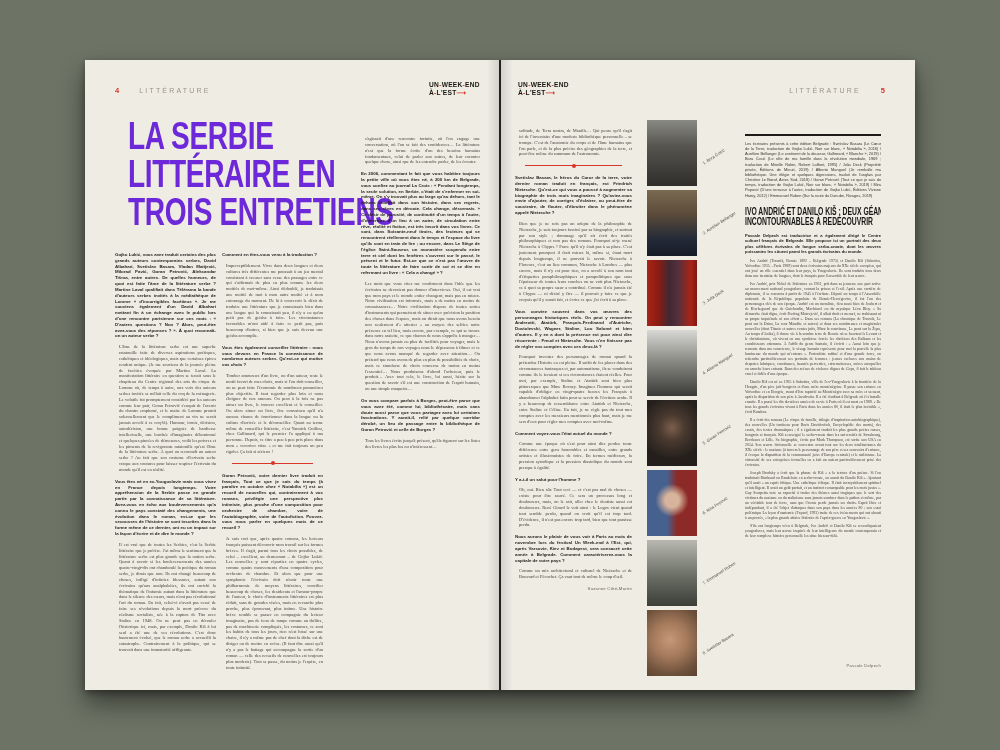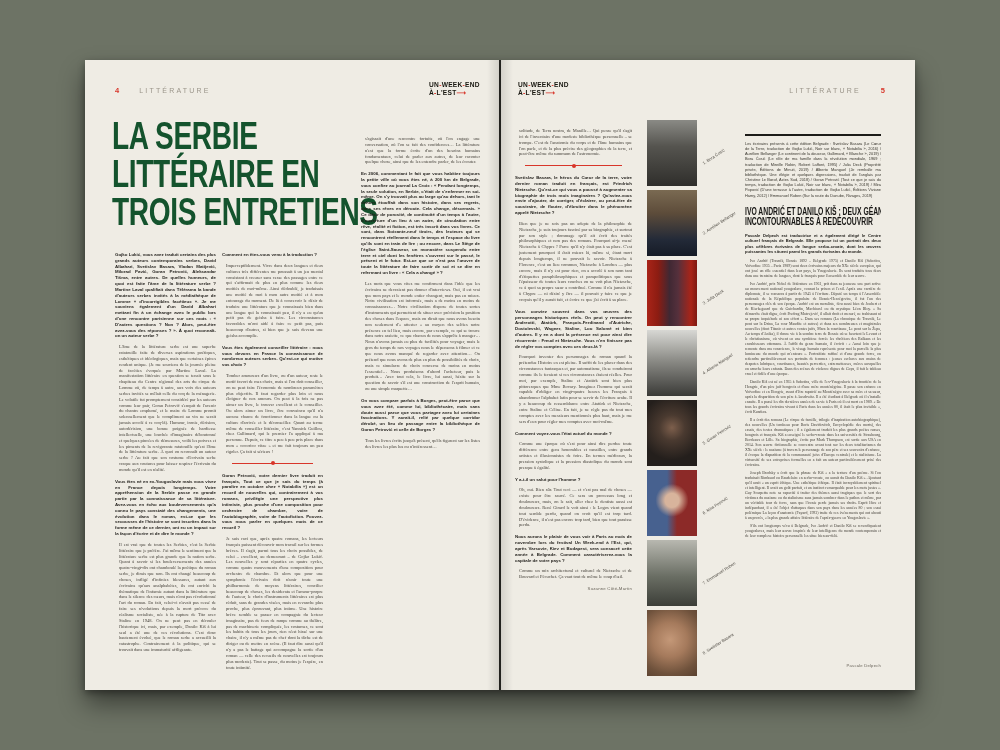--- a/index.html
+++ b/index.html
@@ -26,21 +26,21 @@
   .hdr-left .num{margin-right:20px;}
   .hdr-right{right:30px;}
   .hdr-right .num{margin-left:20px;}
 
   .logo{position:absolute;top:21px;font-weight:bold;font-size:6.6px;letter-spacing:.3px;color:#17160f;line-height:1.2;}
   .logo .sep{color:#d8362a;}
   .logo .arrow{color:#d8362a;letter-spacing:-1px;}
   .logo-left{left:344px;}
   .logo-right{left:433px;}
 
-  .title{position:absolute;left:27px;top:57px;color:#14532d;}
+  .title{position:absolute;left:43px;top:57px;color:#6d28d9;}
   .title-line{font-weight:900;font-size:39px;line-height:.98;white-space:nowrap;
     transform:scaleX(.72);transform-origin:left;letter-spacing:-.5px;}
 
   .col{position:absolute;overflow:hidden;text-align:justify;}
   .c1{left:30px;top:192px;width:101px;height:442px;}
   .c2{left:137px;top:192px;width:101px;height:446px;}
   .c3{left:276px;top:76px;width:119px;height:554px;}
   .c4{left:430px;top:68px;width:117px;height:568px;}
 
   .q{font-weight:bold;font-size:4.4px;line-height:1.32;color:#1f1d19;margin:0 0 5px;}

